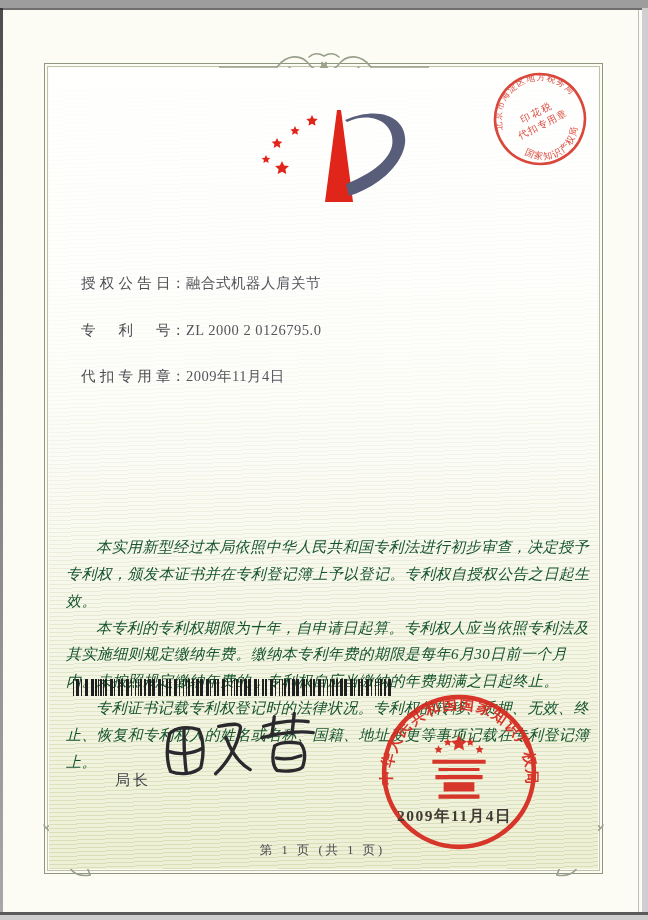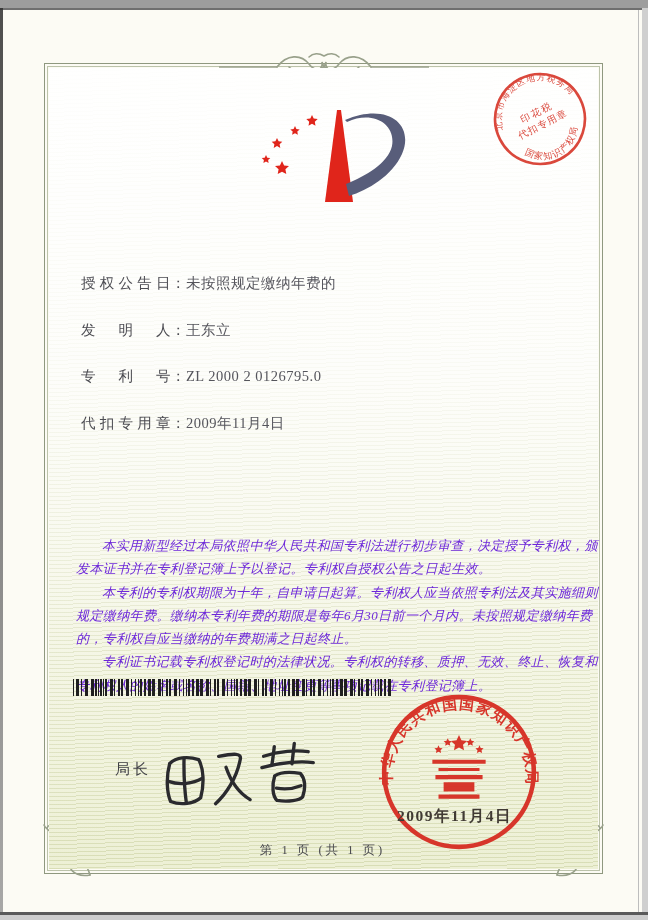--- a/index.html
+++ b/index.html
@@ -32,27 +32,27 @@
   .cert-no{left:78px;top:91px;font-size:13.5px;letter-spacing:2px;color:#53535a;}
   .tax-stamp{left:486px;top:58px;width:102px;height:102px;z-index:4;opacity:.92;}
   .logo{left:246px;top:96px;width:175px;height:100px;}
   .title{left:0;right:0;top:184px;text-align:center;font-size:35px;font-weight:600;letter-spacing:5px;color:#3d3c42;}
 
   .fields{left:78px;top:264px;width:470px;}
   .frow{height:46.5px;font-size:14.5px;color:#4c4c52;letter-spacing:.5px;}
   .flabel{display:inline-block;width:90px;text-align:justify;text-align-last:justify;vertical-align:top;}
   .fvalue{color:#55555c;}
 
-  .body-text{left:63px;top:524px;width:526px;font-size:13px;line-height:1.79;color:#6d28d9;font-style:italic;letter-spacing:.4px;margin-left:10px;}
+  .body-text{left:63px;top:524px;width:526px;font-size:15px;line-height:1.79;color:#14532d;font-style:italic;letter-spacing:.4px;}
   .body-text p{margin:0;text-indent:2em;}
 
   .barcode{left:70px;top:669px;width:322px;height:17px;overflow:hidden;white-space:nowrap;font-size:0;}
   .barcode i{display:inline-block;height:100%;background:#1f1f1f;vertical-align:top;}
 
-  .director{left:112px;top:730px;display:flex;align-items:flex-start;gap:4px;}
+  .director{left:112px;top:700px;display:flex;align-items:flex-end;gap:4px;}
   .dlabel{font-size:15px;letter-spacing:3px;color:#3e3e44;padding-top:20px;}
   .sig{width:168px;height:80px;transform:rotate(-3deg);}
   .sig path{stroke:#2a2a2e;stroke-width:3;fill:none;stroke-linecap:round;stroke-linejoin:round;}
 
   .seal{left:374px;top:680px;width:164px;height:164px;z-index:4;opacity:.93;}
   .issue-date{left:394px;top:796px;font-size:15.5px;font-weight:700;letter-spacing:1.5px;color:#403a33;z-index:5;}
   .footer{left:0;right:0;top:832px;text-align:center;font-size:12.5px;letter-spacing:3px;color:#48484e;}
 
   svg text{font-family:"Liberation Serif","DejaVu Serif",serif;}
 </style>
@@ -113,24 +113,21 @@
         <path d="M17,49 l1.3,2.7 3,.4 -2.2,2 .5,2.9 -2.6,-1.4 -2.6,1.4 .5,-2.9 -2.2,-2 3,-.4 z"></path>
         <path d="M33,55 l2.1,4.4 4.9,.6 -3.6,3.3 .9,4.8 -4.3,-2.4 -4.3,2.4 .9,-4.8 -3.6,-3.3 4.9,-.6 z"></path>
       </g>
       <polygon points="88,4 92,4 104,96 76,96" fill="#e0251b"></polygon>
       <path d="M96,14 C138,-4 166,18 153,48 C143,70 119,84 100,90 L97,78 C117,70 139,57 143,40 C147,18 124,4 98,16 Z" fill="#585d7a"></path>
     </svg>
 
 
     <div class="z fields">
       <div class="frow">
-        <span class="flabel">授权公告日</span><span class="fcolon">：</span><span class="fvalue">未按照规定缴纳年费的</span>
-      </div>
-      <div class="frow">
-        <span class="flabel">发明人</span><span class="fcolon">：</span><span class="fvalue">王东立</span>
+        <span class="flabel">授权公告日</span><span class="fcolon">：</span><span class="fvalue">融合式机器人肩关节</span>
       </div>
       <div class="frow">
         <span class="flabel">专利号</span><span class="fcolon">：</span><span class="fvalue">ZL 2000 2 0126795.0</span>
       </div>
       <div class="frow">
         <span class="flabel">代扣专用章</span><span class="fcolon">：</span><span class="fvalue">2009年11月4日</span>
       </div>
     </div>
 
     <div class="z body-text">

